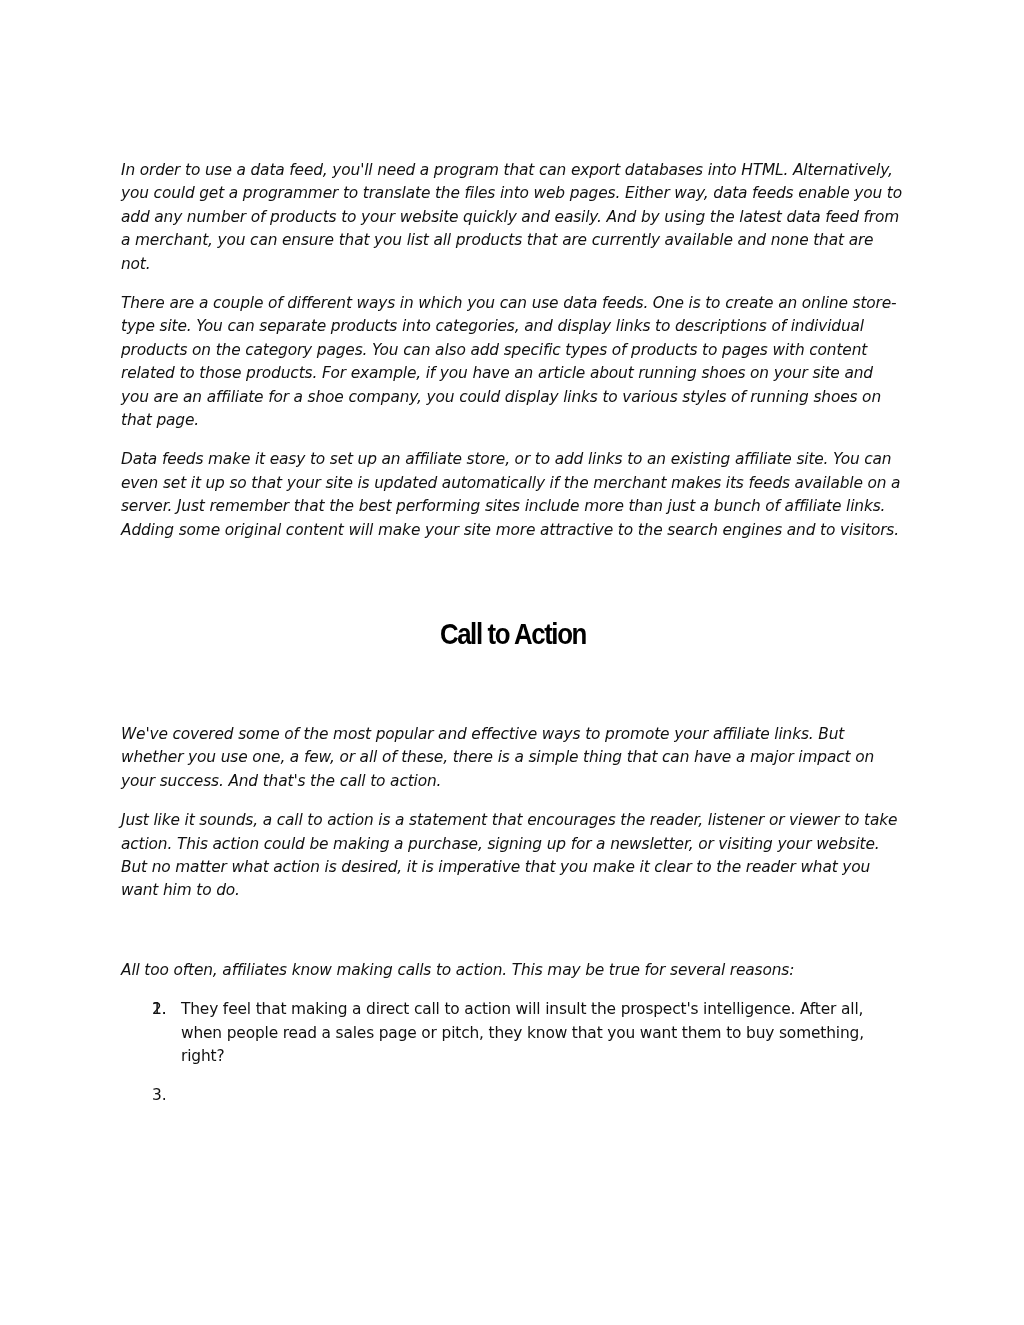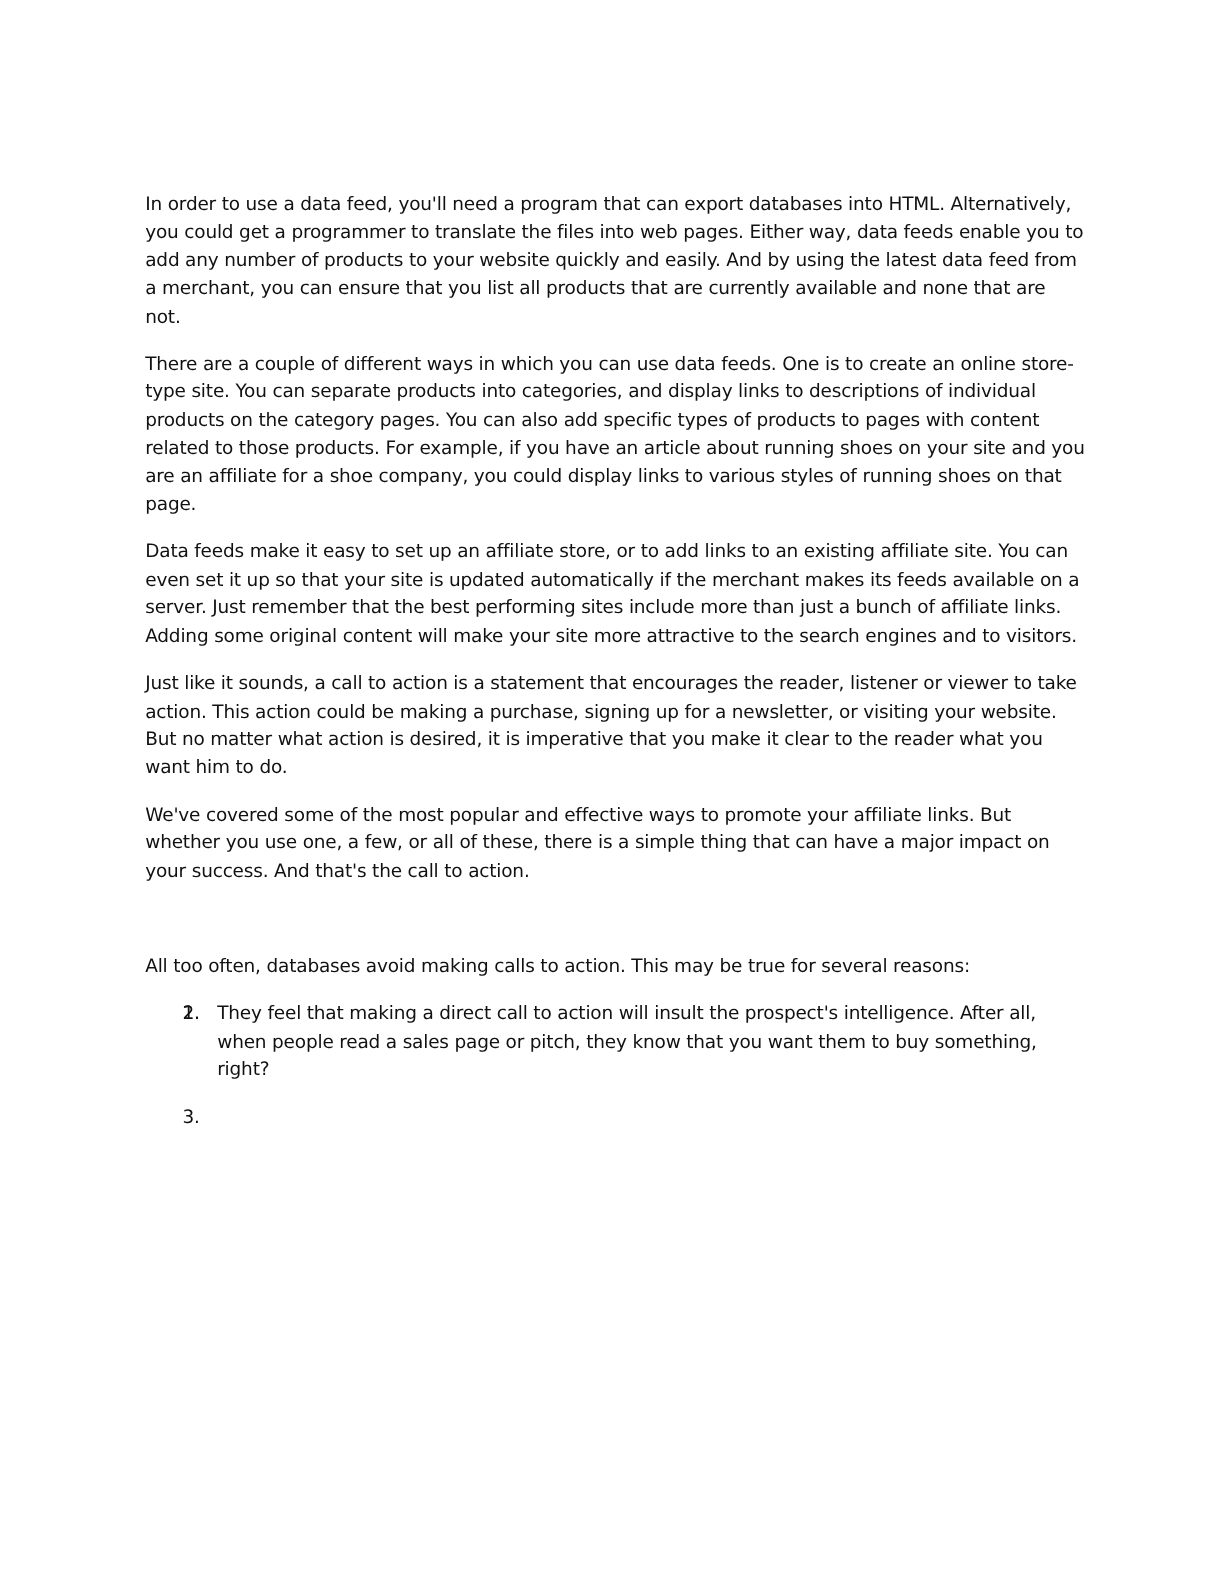--- a/index.html
+++ b/index.html
@@ -20,20 +20,21 @@
       top: 159px;
       width: 784px;
       font-family: "DejaVu Sans", sans-serif;
       font-size: 15.4px;
       line-height: 23.4px;
       letter-spacing: -0.15px;
       word-spacing: 0px;
     }
     .page p {
       margin: 0 0 16px 0;
+      font-style: italic;
     }
     .heading-wrap {
       text-align: center;
       margin-top: 47px;
       margin-bottom: 44px;
     }
     .heading {
       display: inline-block;
       font-family: "Liberation Sans", sans-serif;
       font-weight: bold;
@@ -64,25 +65,28 @@
     }
   </style>
 </head>
 <body>
 
 <div class="page">
   <p>In order to use a data feed, you'll need a program that can export databases into HTML. Alternatively, you could get a programmer to translate the files into web pages. Either way, data feeds enable you to add any number of products to your website quickly and easily. And by using the latest data feed from a merchant, you can ensure that you list all products that are currently available and none that are not.</p>
   <p>There are a couple of different ways in which you can use data feeds. One is to create an online store-type site. You can separate products into categories, and display links to descriptions of individual products on the category pages. You can also add specific types of products to pages with content related to those products. For example, if you have an article about running shoes on your site and you are an affiliate for a shoe company, you could display links to various styles of running shoes on that page.</p>
   <p>Data feeds make it easy to set up an affiliate store, or to add links to an existing affiliate site. You can even set it up so that your site is updated automatically if the merchant makes its feeds available on a server. Just remember that the best performing sites include more than just a bunch of affiliate links. Adding some original content will make your site more attractive to the search engines and to visitors.</p>
 
+  <div class="heading-wrap">
+    <h2 class="heading">Call to Action</h2>
+  </div>
 
+  <p>We've covered some of the most popular and effective ways to promote your affiliate links. But whether you use one, a few, or all of these, there is a simple thing that can have a major impact on your success. And that's the call to action.</p>
   <p>Just like it sounds, a call to action is a statement that encourages the reader, listener or viewer to take action. This action could be making a purchase, signing up for a newsletter, or visiting your website. But no matter what action is desired, it is imperative that you make it clear to the reader what you want him to do.</p>
-  <p>We've covered some of the most popular and effective ways to promote your affiliate links. But whether you use one, a few, or all of these, there is a simple thing that can have a major impact on your success. And that's the call to action.</p>
 
-  <p class="gap-before-list-intro">All too often, databases avoid making calls to action. This may be true for several reasons:</p>
+  <p class="gap-before-list-intro">All too often, affiliates know making calls to action. This may be true for several reasons:</p>
 
   <ol class="reasons">
     <li>
       <span class="num">1.</span>
     </li>
     <li>
       <span class="num">2.</span>
       <span>They feel that making a direct call to action will insult the prospect's intelligence. After all, when people read a sales page or pitch, they know that you want them to buy something, right?</span>
     </li>
     <li>

